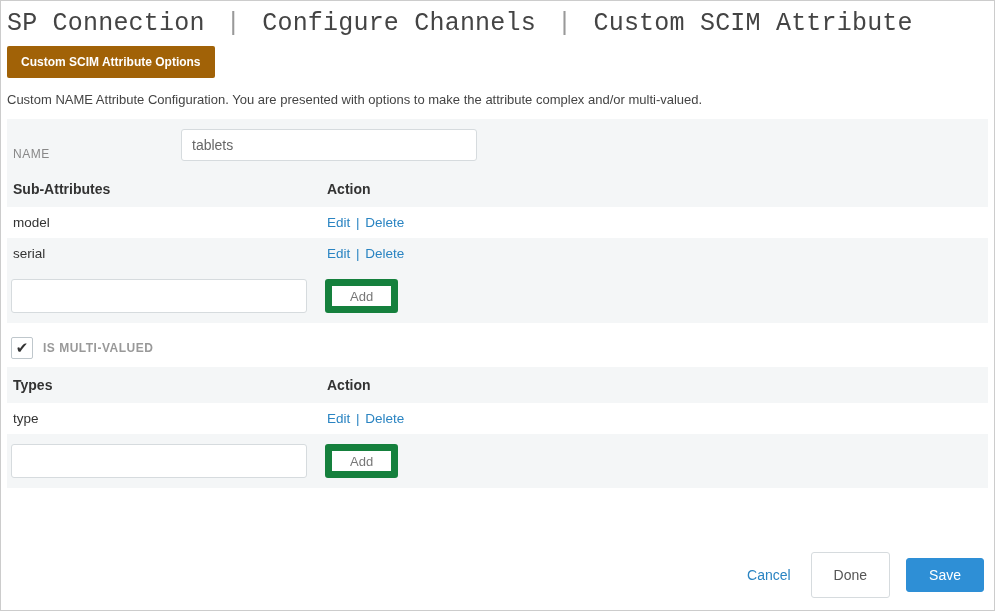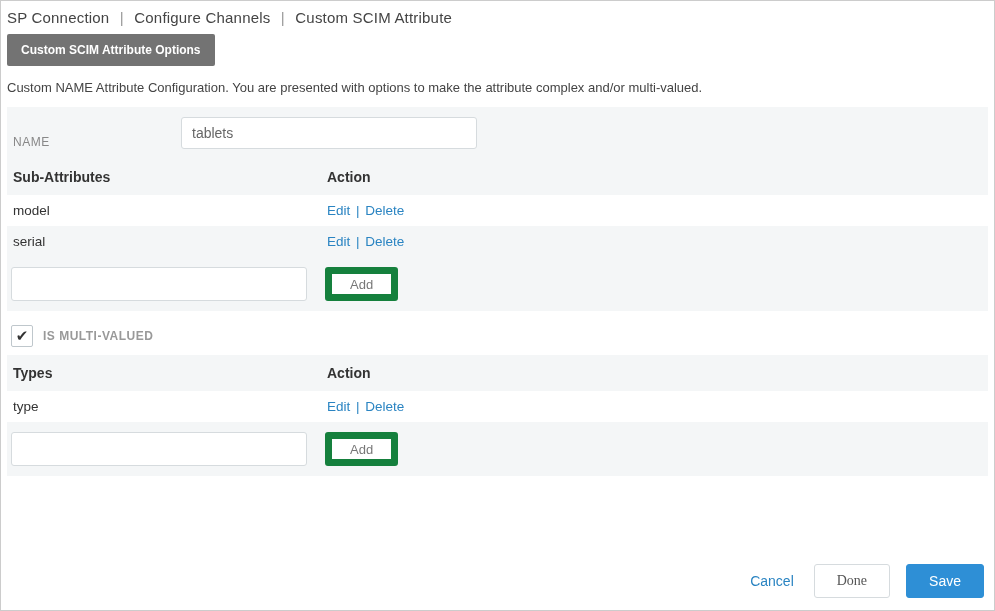--- a/index.html
+++ b/index.html
@@ -12,35 +12,36 @@
   }
   .page {
     width: 995px;
     height: 611px;
     border: 1px solid #ccc;
     position: relative;
     overflow: hidden;
   }
   .breadcrumb {
     padding: 8px 6px 6px 6px;
-    font-size: 15px;
+    font-size: 25px;
     color: #444;
     letter-spacing: 0.2px;
+    font-family: Liberation Mono, monospace;
   }
   .breadcrumb .sep {
     color: #999;
     padding: 0 6px;
     font-weight: 300;
   }
   .tab-row {
     padding: 2px 6px 10px 6px;
   }
   .tab {
     display: inline-block;
-    background: #737373;
+    background: #a16207;
     color: #fff;
     font-size: 12px;
     font-weight: 600;
     padding: 9px 14px;
     border-radius: 2px;
     cursor: pointer;
   }
   .desc {
     padding: 4px 6px 12px 6px;
     font-size: 13px;
@@ -161,29 +162,28 @@
   }
   .btn-cancel {
     color: #2a84c2;
     font-size: 14px;
     cursor: pointer;
     background: none;
     border: none;
     padding: 6px 4px;
   }
   .btn-done {
-    height: 34px;
+    height: 46px;
     padding: 0 22px;
     background: #fff;
     border: 1px solid #d6dbde;
     border-radius: 3px;
     color: #555;
     font-size: 14px;
     cursor: pointer;
-    font-family: Liberation Serif, serif;
   }
   .btn-save {
     height: 34px;
     padding: 0 22px;
     background: #2e8fd6;
     border: 1px solid #2e8fd6;
     border-radius: 3px;
     color: #fff;
     font-size: 14px;
     cursor: pointer;

